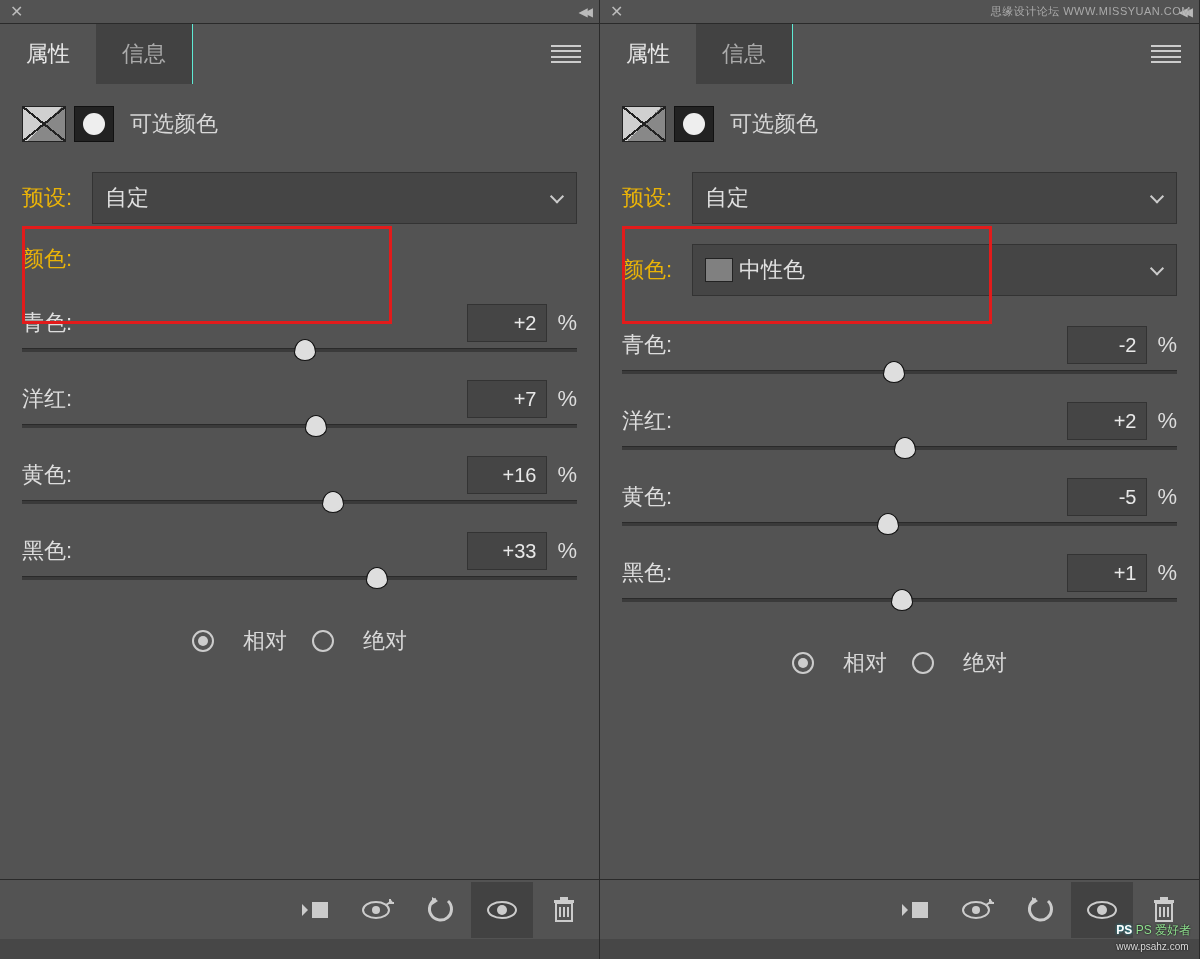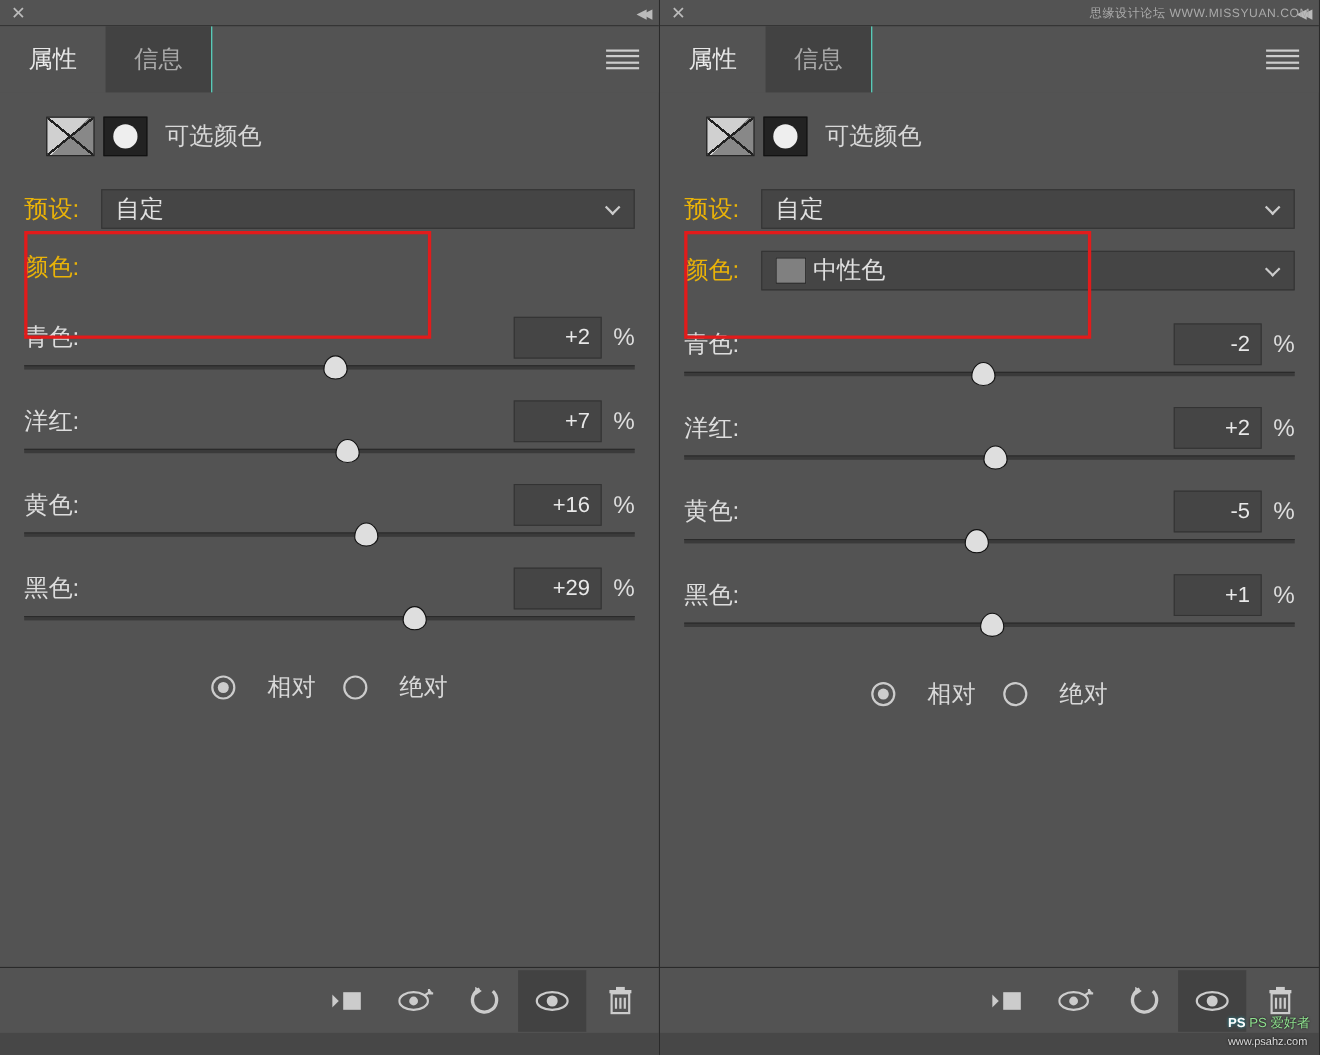--- a/index.html
+++ b/index.html
@@ -76,21 +76,20 @@
     padding: 22px 22px 0 22px;
     flex: 1;
     display: flex;
     flex-direction: column;
   }
   .header-row {
     display: flex;
     align-items: center;
     gap: 8px;
     margin-bottom: 30px;
-    margin-left: 20px;
   }
   .adj-icon {
     width: 44px;
     height: 36px;
     background: linear-gradient(135deg, #d0d0d0 0%, #d0d0d0 50%, #888 50%, #888 100%);
     border: 1px solid #222;
     position: relative;
   }
   .adj-icon::before {
     content: "";
@@ -121,21 +120,21 @@
     margin-bottom: 20px;
     position: relative;
   }
   .row-label {
     width: 70px;
     font-size: 22px;
     color: #eab308;
   }
   .dropdown {
     flex: 1;
-    height: 36px;
+    height: 52px;
     background: #454545;
     border: 1px solid #333;
     display: flex;
     align-items: center;
     padding: 0 12px;
     color: #e0e0e0;
     font-size: 22px;
     position: relative;
   }
   .dropdown .chev {
@@ -333,21 +332,21 @@
       </div>
       <div class="track">
           <div class="thumb" id="t-l-yellow" style="left: 56%;"></div>
         </div>
     </div>
 
     <div class="slider-block">
       <div class="slider-head">
         <span class="slider-label">黑色:</span>
         <span class="spacer"></span>
-        <div class="value-box">+29</div>
+        <div class="value-box">+33</div>
         <span class="pct">%</span>
       </div>
       <div class="track">
           <div class="thumb" id="t-l-black" style="left: 64%;"></div>
         </div>
     </div>
 
     <div class="radio-row">
       <span class="radio checked"></span>
       <span>相对</span>

